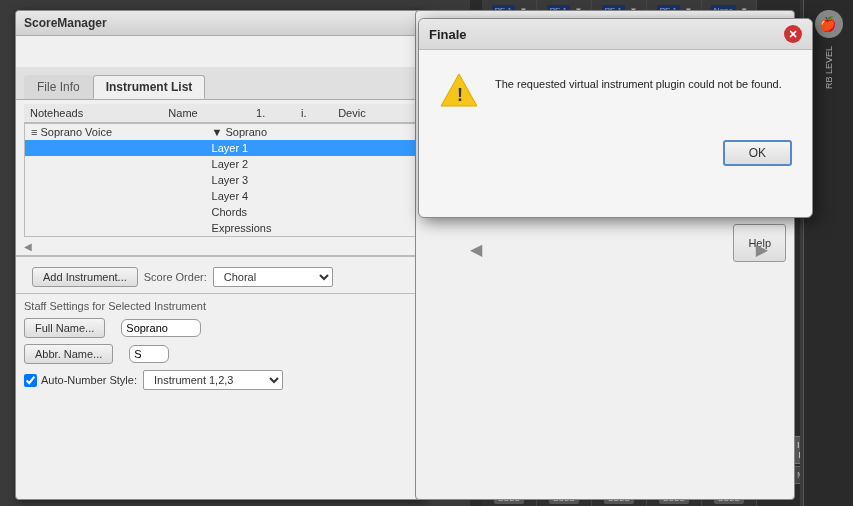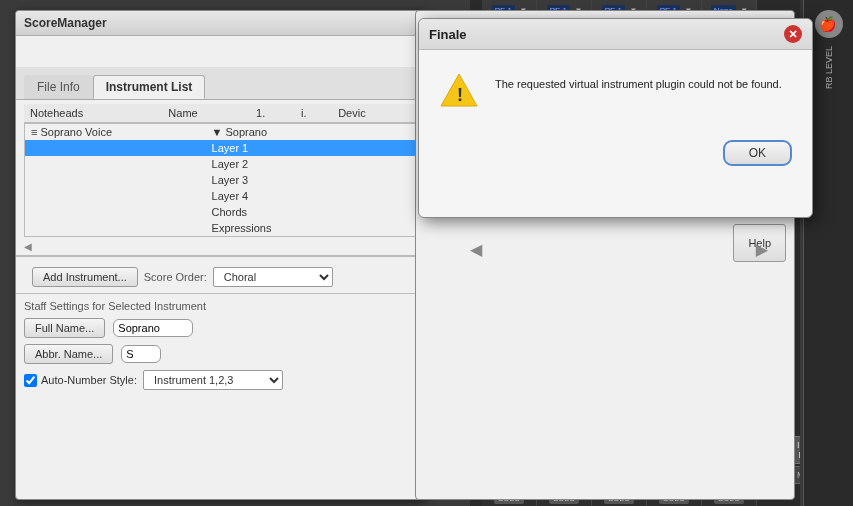--- a/index.html
+++ b/index.html
@@ -155,21 +155,21 @@
 
     .staff-settings-title {
       font-size: 11px;
       color: #555;
       margin-bottom: 6px;
     }
 
     .field-row {
       display: flex;
       align-items: center;
-      gap: 8px;
+      gap: 16px;
       margin-bottom: 6px;
     }
 
     .text-input {
       border: 1px solid #999;
       background: white;
       padding: 2px 4px;
       font-size: 11px;
       border-radius: 6px;
       width: 80px;
@@ -356,21 +356,21 @@
       justify-content: flex-end;
       padding: 10px 20px;
     }
 
     .ok-btn {
       background: linear-gradient(to bottom, #f5f5f5, #ddd);
       border: 1px solid #999;
       padding: 4px 24px;
       font-size: 12px;
       cursor: pointer;
-      border-radius: 9px;
+      border-radius: 3px;
       color: #333;
       border: 2px solid #5588cc;
     }
 
     
     .right-mixer {
       position: absolute;
       top: 0;
       right: 0;
       width: 50px;

